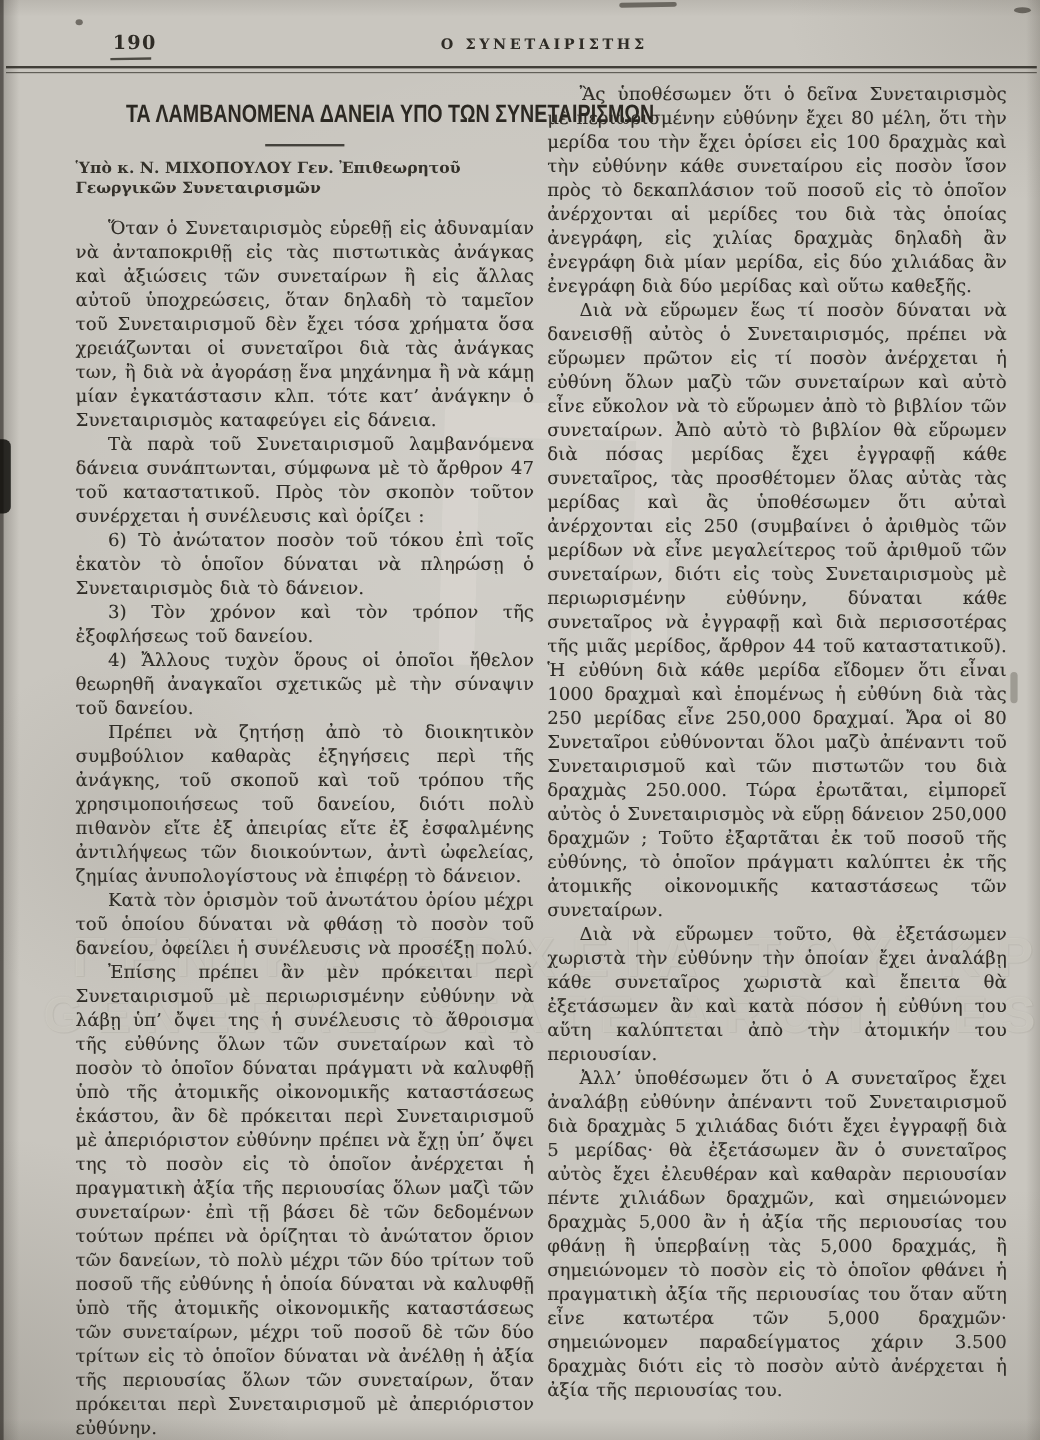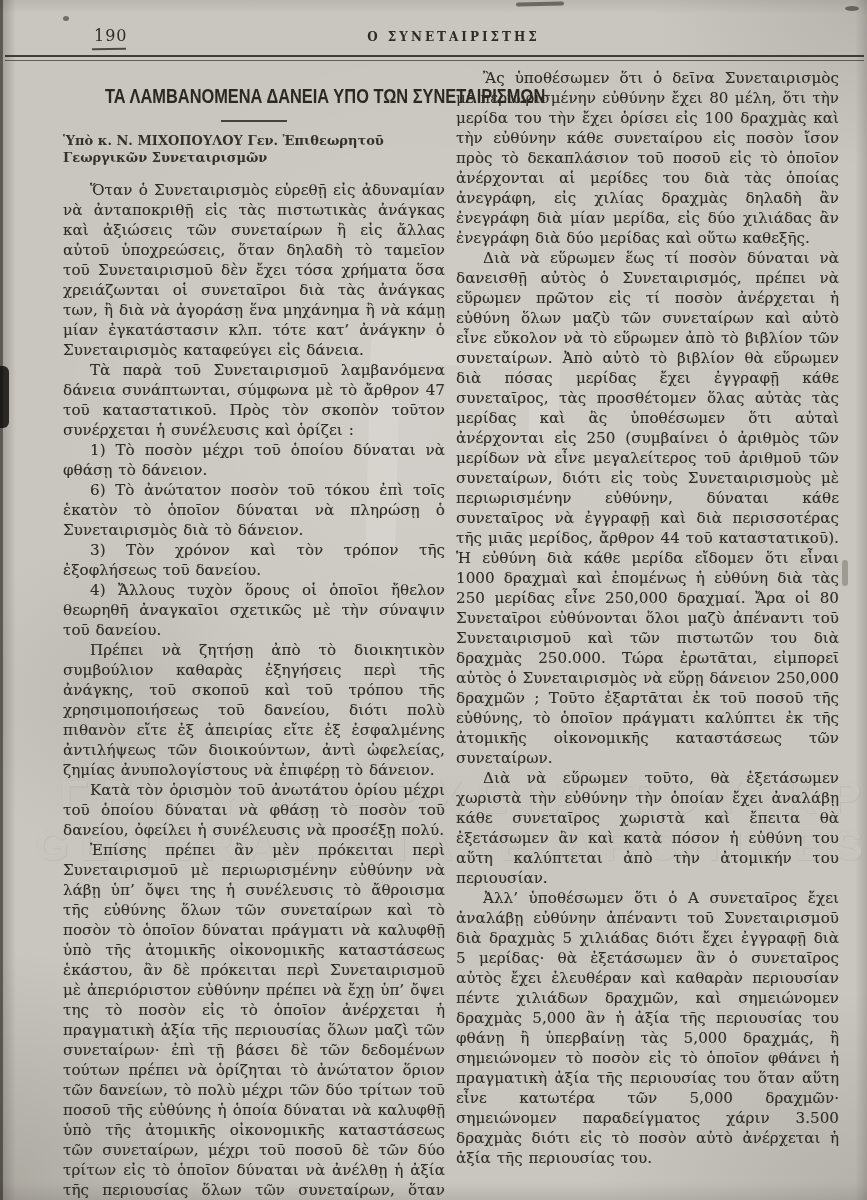--- a/index.html
+++ b/index.html
@@ -32,21 +32,21 @@
   .wm-line{position:absolute;font-family:"Liberation Sans", sans-serif;font-weight:bold;
     color:rgba(226,223,216,0.50);text-shadow:0 0 1px rgba(150,146,138,0.45), 1px 1px 0 rgba(170,166,158,0.25);
     white-space:nowrap;pointer-events:none;}
   .wm-greek{top:770px;left:60px;font-size:46px;letter-spacing:14px;}
   .wm-latin{top:822px;left:36px;font-size:42px;letter-spacing:12px;}
   .wm-emblem{position:absolute;left:368px;top:336px;width:130px;height:190px;
     border:30px solid rgba(224,221,214,0.40);border-bottom:none;border-radius:10px 10px 0 0;
     transform:rotate(1.5deg);pointer-events:none;}
 
   
-  .pagenum{position:absolute;top:26px;left:94px;font-size:16px;font-weight:normal;letter-spacing:1px;}
+  .pagenum{position:absolute;top:26px;left:94px;font-size:16px;font-weight:bold;letter-spacing:1px;}
   .pagenum-rule{position:absolute;top:48px;left:92px;width:34px;height:2px;background:rgba(45,42,36,0.8);transform:rotate(-1deg);}
   .masthead{position:absolute;top:30px;left:0;width:100%;text-align:center;
     font-size:12px;font-weight:bold;letter-spacing:3px;margin-left:20px;}
   .double-rule{position:absolute;top:55px;left:5px;right:3px;height:3px;
     border-top:2px solid rgba(42,39,33,0.85);border-bottom:1px solid rgba(42,39,33,0.65);}
 
   
   .columns{position:absolute;top:66px;left:63px;right:28px;display:flex;gap:11px;}
   .col{flex:0 0 auto;}
   .col-left{width:382px;}
@@ -88,21 +88,20 @@
   <div class="columns">
 
     <div class="col col-left">
       <div class="article-title">ΤΑ ΛΑΜΒΑΝΟΜΕΝΑ ΔΑΝΕΙΑ ΥΠΟ ΤΩΝ ΣΥΝΕΤΑΙΡΙΣΜΩΝ</div>
       <div class="title-rule"></div>
       <div class="byline">Ὑπὸ κ. Ν. ΜΙΧΟΠΟΥΛΟΥ Γεν. Ἐπιθεωρητοῦ</div>
       <div class="byline">Γεωργικῶν Συνεταιρισμῶν</div>
       <div class="body">
         <p>Ὅταν ὁ Συνεταιρισμὸς εὑρεθῇ εἰς ἀδυναμίαν νὰ ἀνταποκριθῇ εἰς τὰς πιστωτικὰς ἀνάγκας καὶ ἀξιώσεις τῶν συνεταίρων ἢ εἰς ἄλλας αὐτοῦ ὑποχρεώσεις, ὅταν δηλαδὴ τὸ ταμεῖον τοῦ Συνεταιρισμοῦ δὲν ἔχει τόσα χρήματα ὅσα χρειάζωνται οἱ συνεταῖροι διὰ τὰς ἀνάγκας των, ἢ διὰ νὰ ἀγοράσῃ ἕνα μηχάνημα ἢ νὰ κάμῃ μίαν ἐγκατάστασιν κλπ. τότε κατ’ ἀνάγκην ὁ Συνεταιρισμὸς καταφεύγει εἰς δάνεια.</p>
         <p>Τὰ παρὰ τοῦ Συνεταιρισμοῦ λαμβανόμενα δάνεια συνάπτωνται, σύμφωνα μὲ τὸ ἄρθρον 47 τοῦ καταστατικοῦ. Πρὸς τὸν σκοπὸν τοῦτον συνέρχεται ἡ συνέλευσις καὶ ὁρίζει :</p>
-        <p>1) Τὸ ποσὸν μέχρι τοῦ ὁποίου δύναται νὰ φθάσῃ τὸ δάνειον.</p>
         <p>6) Τὸ ἀνώτατον ποσὸν τοῦ τόκου ἐπὶ τοῖς ἑκατὸν τὸ ὁποῖον δύναται νὰ πληρώσῃ ὁ Συνεταιρισμὸς διὰ τὸ δάνειον.</p>
         <p>3) Τὸν χρόνον καὶ τὸν τρόπον τῆς ἐξοφλήσεως τοῦ δανείου.</p>
         <p>4) Ἄλλους τυχὸν ὅρους οἱ ὁποῖοι ἤθελον θεωρηθῆ ἀναγκαῖοι σχετικῶς μὲ τὴν σύναψιν τοῦ δανείου.</p>
         <p>Πρέπει νὰ ζητήσῃ ἀπὸ τὸ διοικητικὸν συμβούλιον καθαρὰς ἐξηγήσεις περὶ τῆς ἀνάγκης, τοῦ σκοποῦ καὶ τοῦ τρόπου τῆς χρησιμοποιήσεως τοῦ δανείου, διότι πολὺ πιθανὸν εἴτε ἐξ ἀπειρίας εἴτε ἐξ ἐσφαλμένης ἀντιλήψεως τῶν διοικούντων, ἀντὶ ὠφελείας, ζημίας ἀνυπολογίστους νὰ ἐπιφέρῃ τὸ δάνειον.</p>
         <p>Κατὰ τὸν ὁρισμὸν τοῦ ἀνωτάτου ὁρίου μέχρι τοῦ ὁποίου δύναται νὰ φθάσῃ τὸ ποσὸν τοῦ δανείου, ὀφείλει ἡ συνέλευσις νὰ προσέξῃ πολύ.</p>
         <p>Ἐπίσης πρέπει ἂν μὲν πρόκειται περὶ Συνεταιρισμοῦ μὲ περιωρισμένην εὐθύνην νὰ λάβῃ ὑπ’ ὄψει της ἡ συνέλευσις τὸ ἄθροισμα τῆς εὐθύνης ὅλων τῶν συνεταίρων καὶ τὸ ποσὸν τὸ ὁποῖον δύναται πράγματι νὰ καλυφθῇ ὑπὸ τῆς ἀτομικῆς οἰκονομικῆς καταστάσεως ἑκάστου, ἂν δὲ πρόκειται περὶ Συνεταιρισμοῦ μὲ ἀπεριόριστον εὐθύνην πρέπει νὰ ἔχῃ ὑπ’ ὄψει της τὸ ποσὸν εἰς τὸ ὁποῖον ἀνέρχεται ἡ πραγματικὴ ἀξία τῆς περιουσίας ὅλων μαζὶ τῶν συνεταίρων· ἐπὶ τῇ βάσει δὲ τῶν δεδομένων τούτων πρέπει νὰ ὁρίζηται τὸ ἀνώτατον ὅριον τῶν δανείων, τὸ πολὺ μέχρι τῶν δύο τρίτων τοῦ ποσοῦ τῆς εὐθύνης ἡ ὁποία δύναται νὰ καλυφθῇ ὑπὸ τῆς ἀτομικῆς οἰκονομικῆς καταστάσεως τῶν συνεταίρων, μέχρι τοῦ ποσοῦ δὲ τῶν δύο τρίτων εἰς τὸ ὁποῖον δύναται νὰ ἀνέλθῃ ἡ ἀξία τῆς περιουσίας ὅλων τῶν συνεταίρων, ὅταν πρόκειται περὶ Συνεταιρισμοῦ μὲ ἀπεριόριστον εὐθύνην.</p>
       </div>
     </div>
 
     <div class="col col-right">

